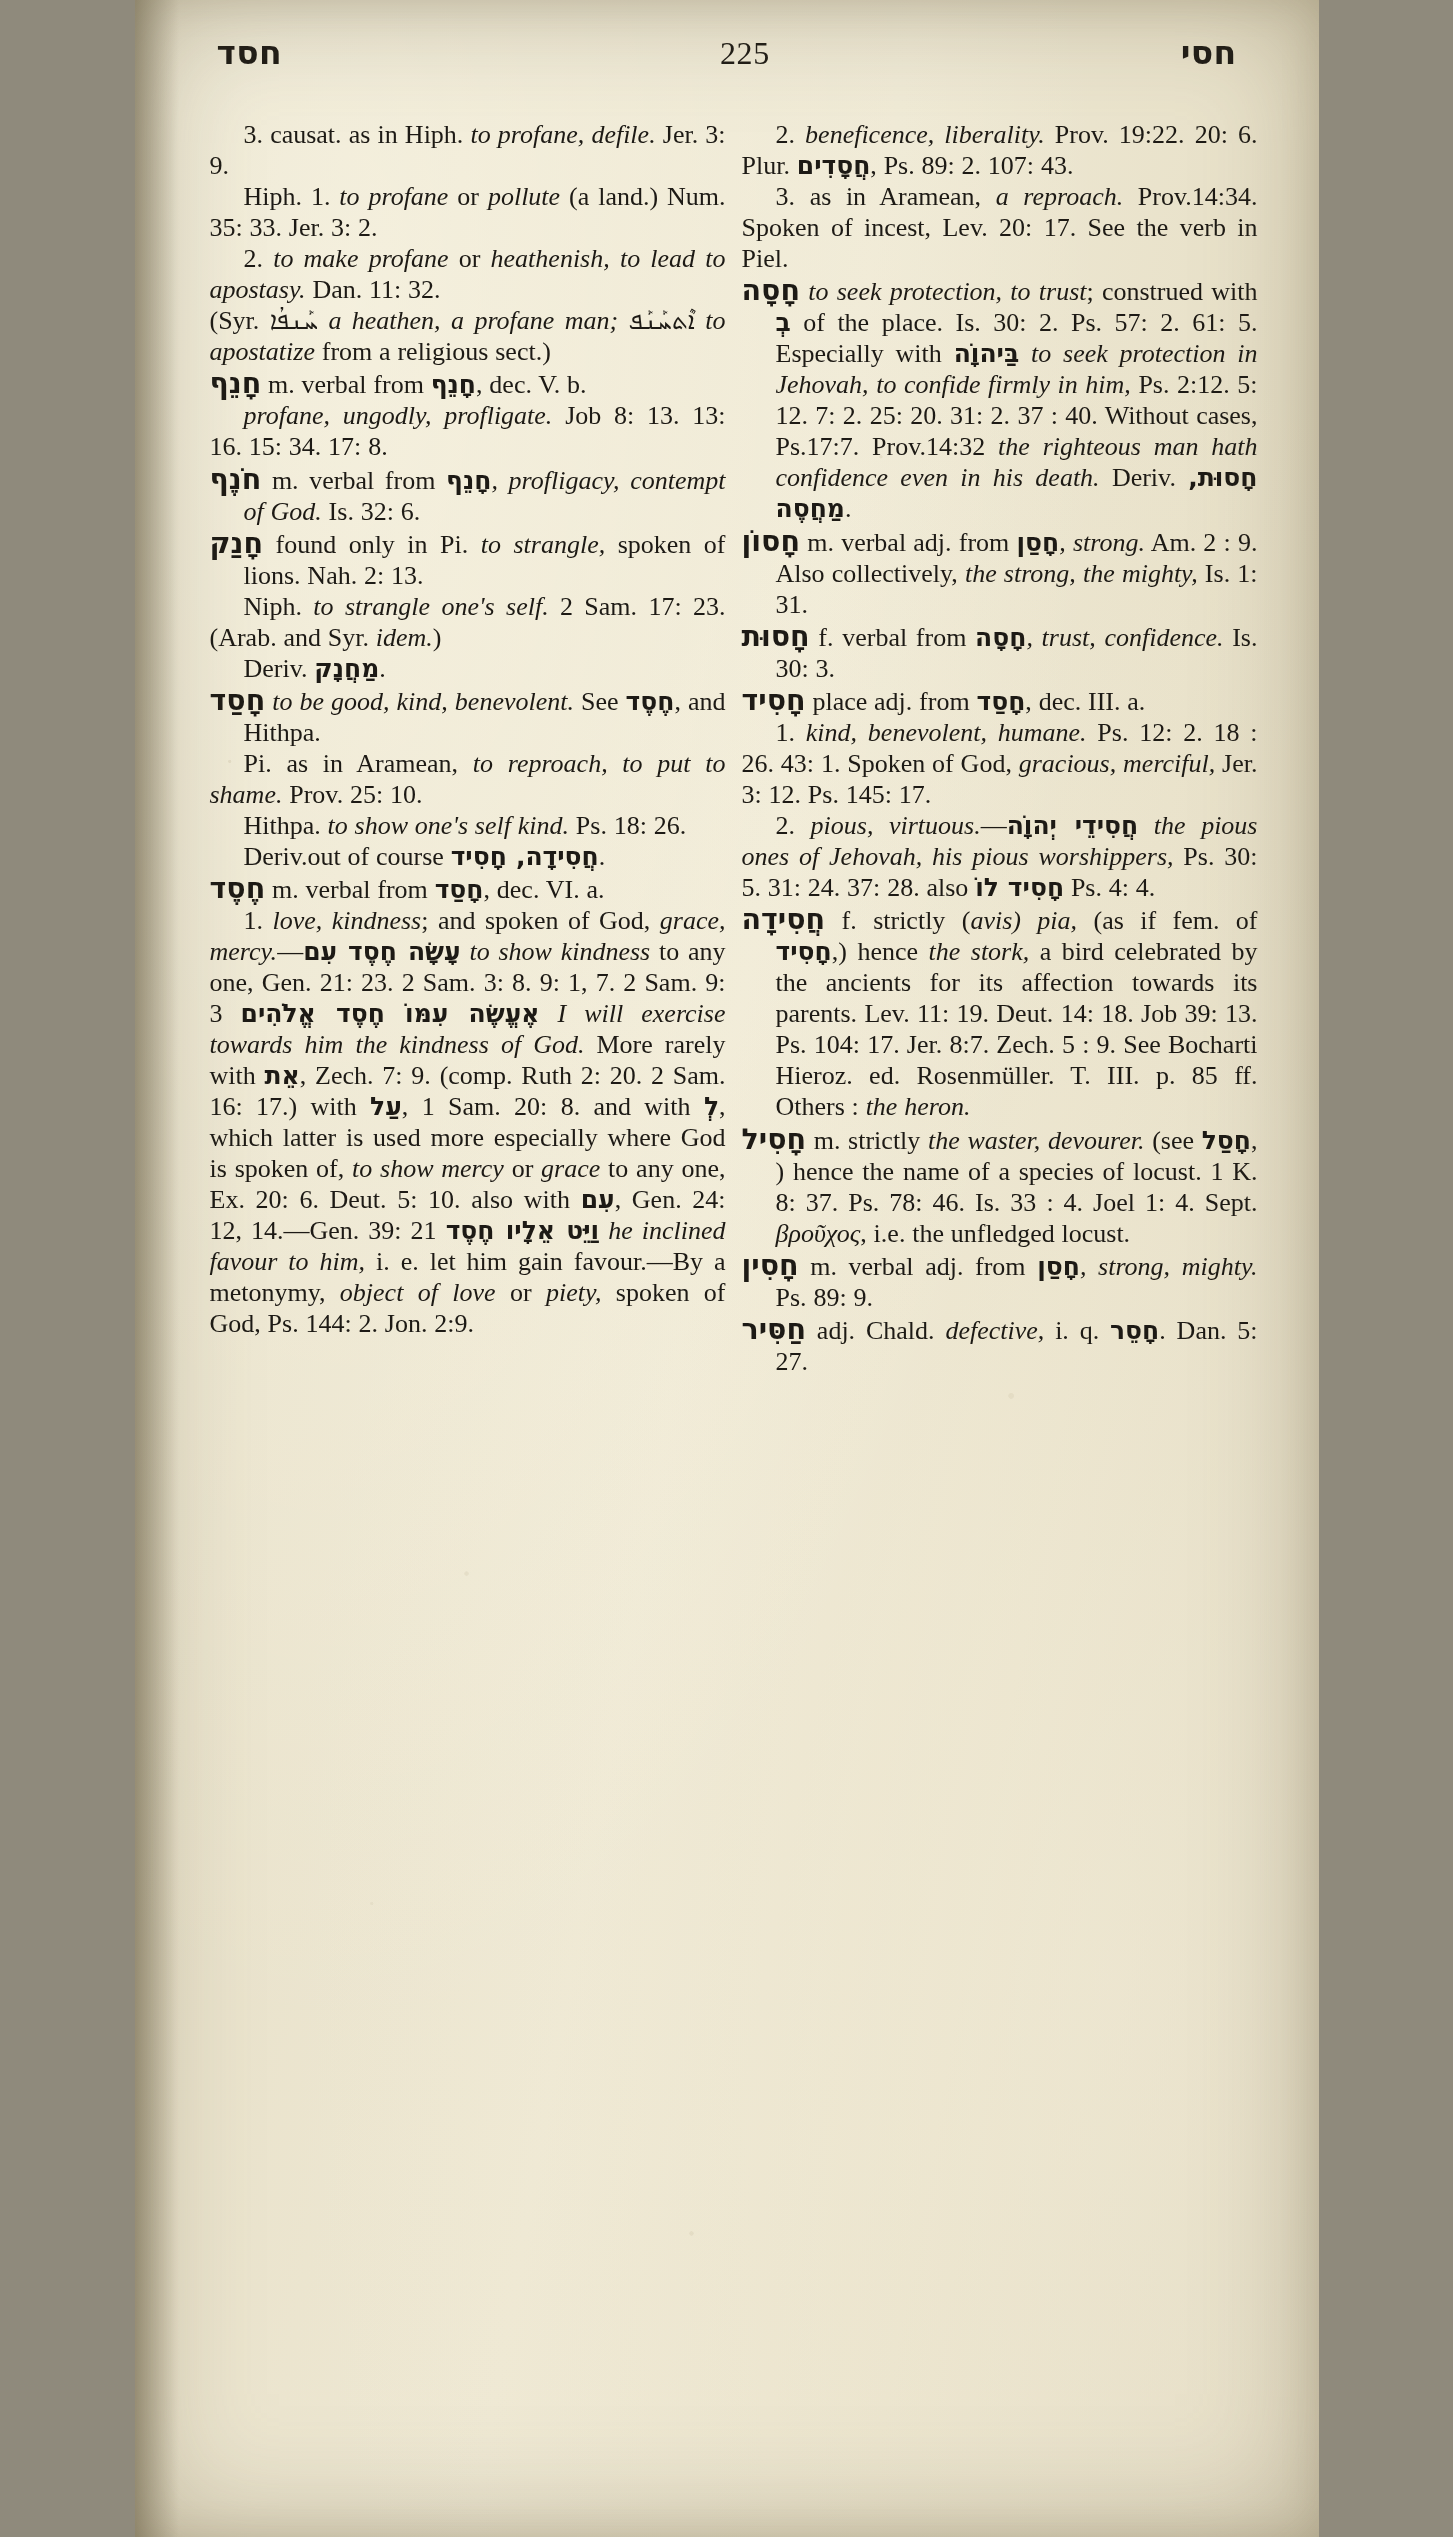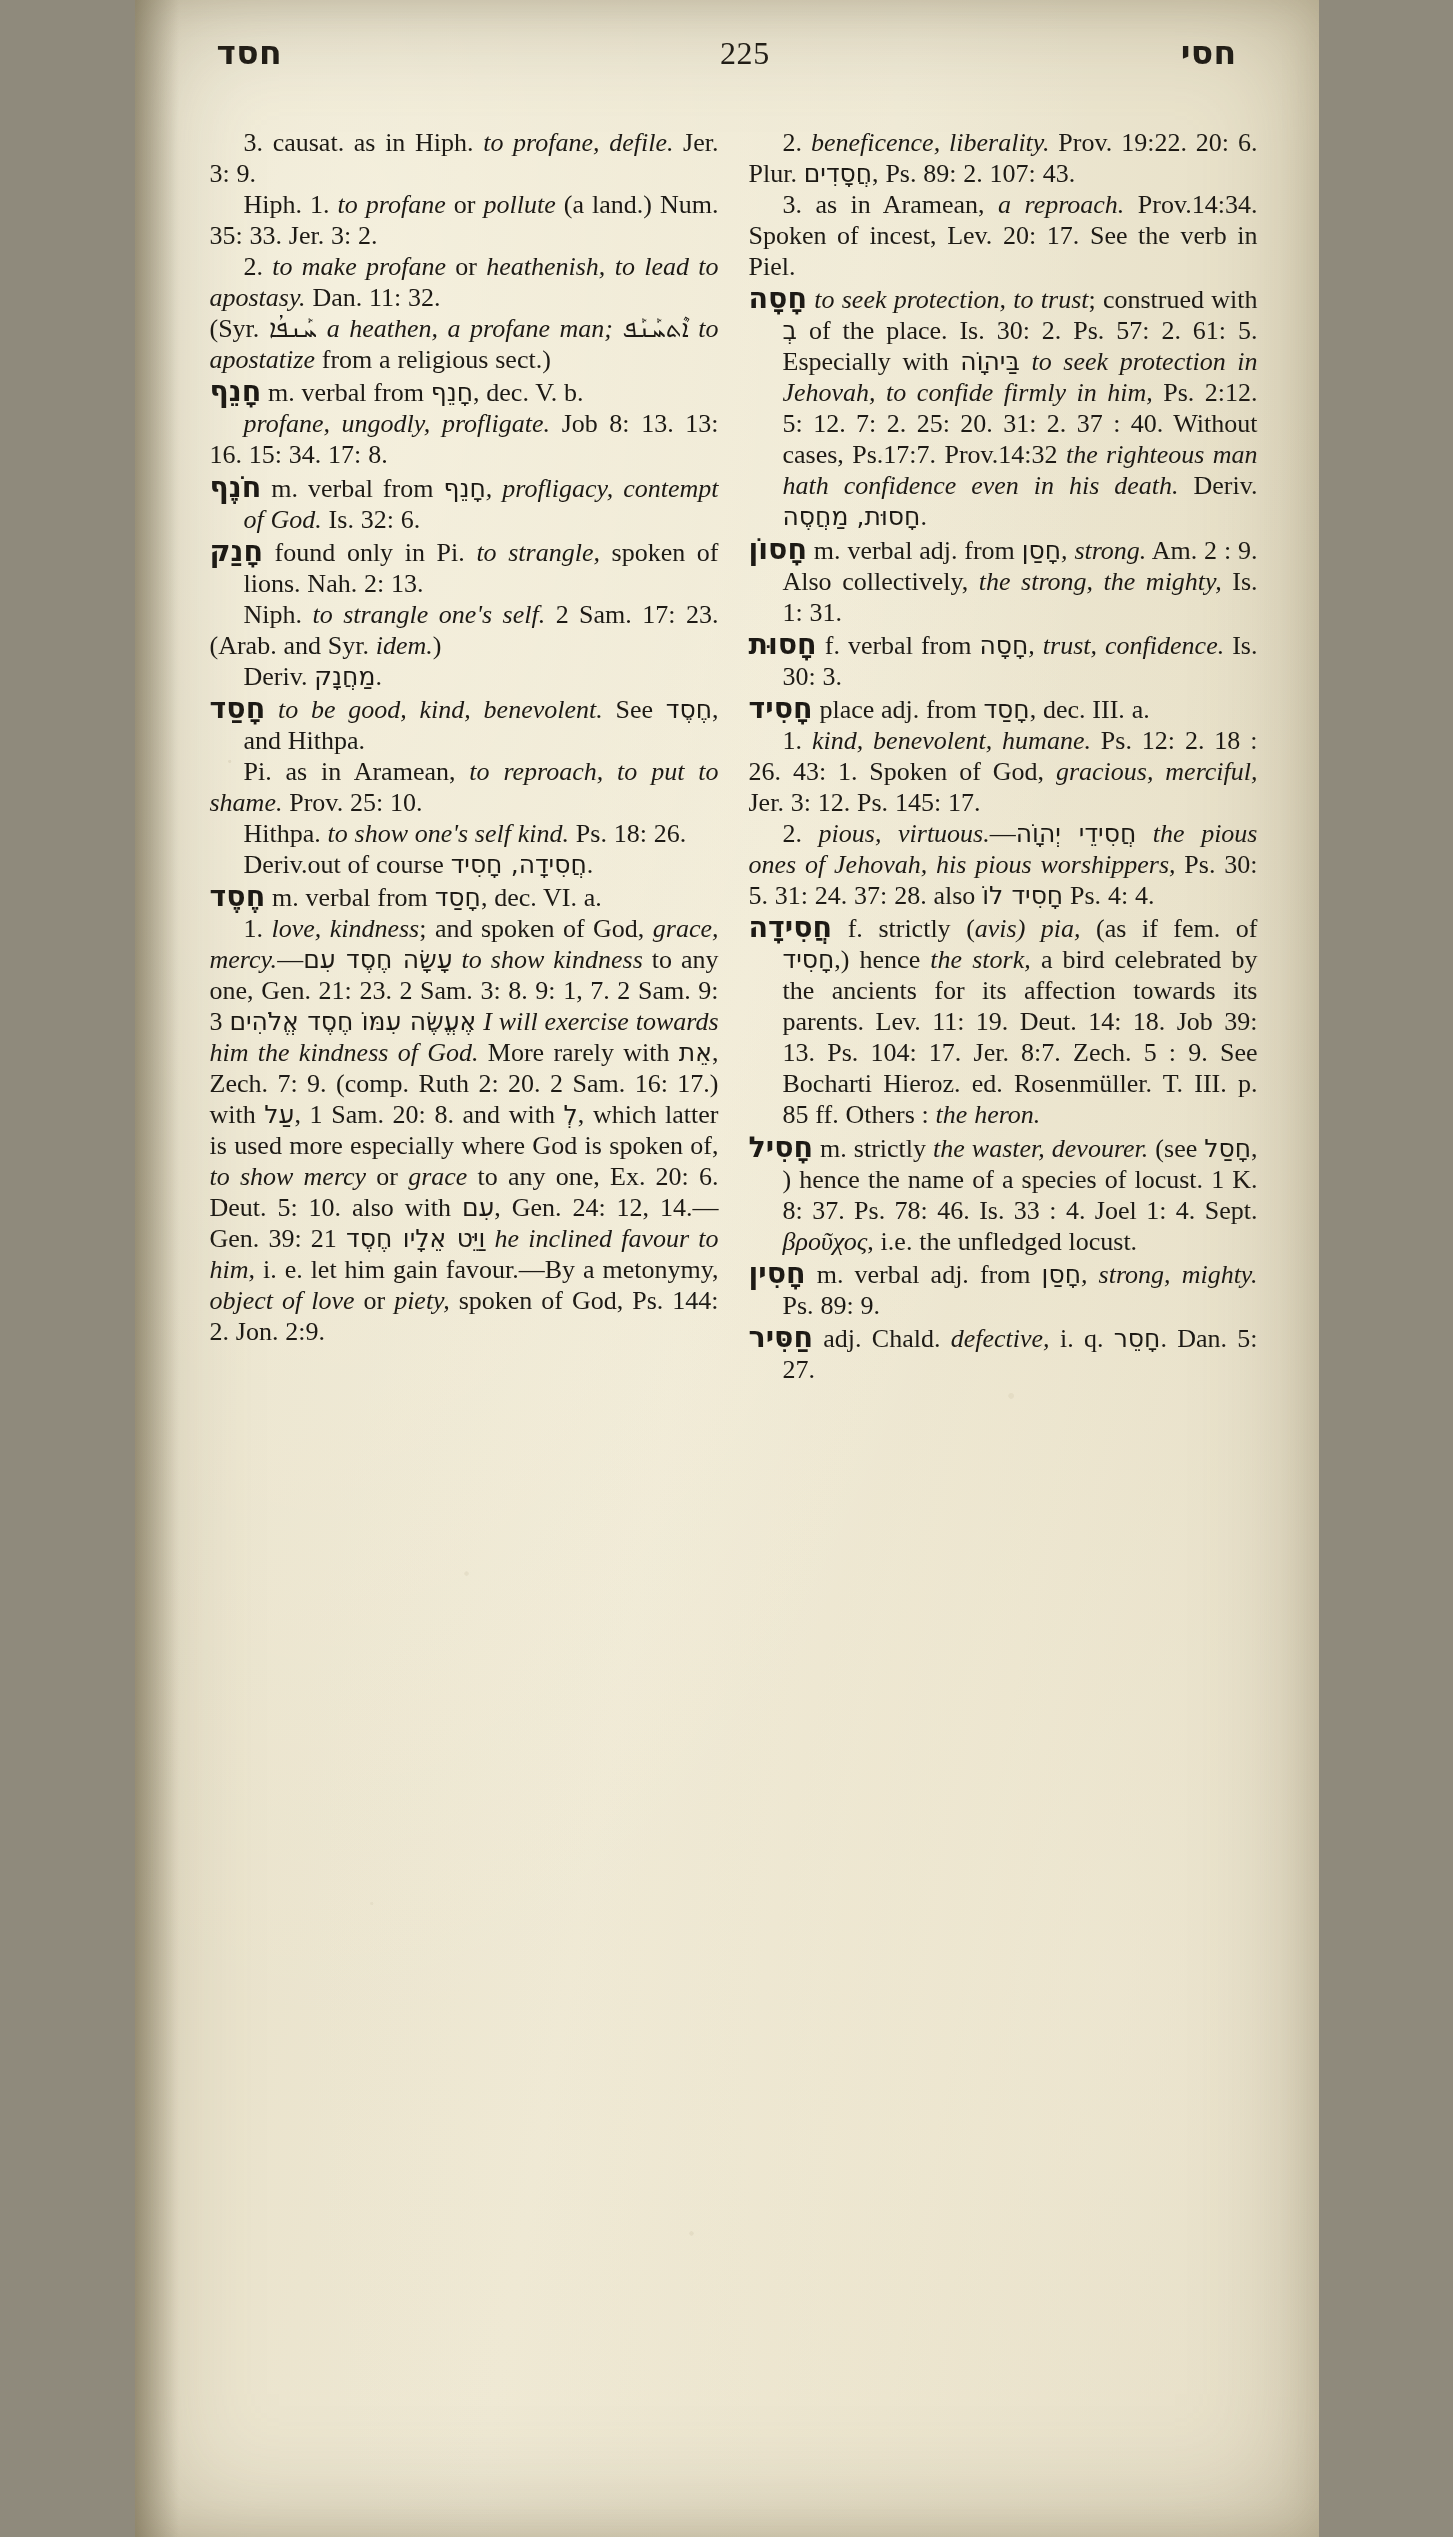--- a/index.html
+++ b/index.html
@@ -59,22 +59,21 @@
   .runhead .heb { font-size: 33px; font-weight: 600; letter-spacing: 0.3px; }
   .runhead .pageno { font-size: 32px; letter-spacing: 0.6px; margin-left: 27px; }
 
   
   .columns {
     position: absolute;
     left: 75px;
     right: 61px;
     top: 119px;
     display: flex;
-    gap: 30px;
-    margin-top: 8px;
+    gap: 16px;
   }
   .col { width: 634px; }
 
   .entry { margin-bottom: 1.3px; }
 
   p {
     margin: 0;
     font-size: 26px;
     line-height: 31px;
     text-align: justify;
@@ -83,21 +82,21 @@
   }
   p.ind { text-indent: 34px; }
   p.hang { padding-left: 34px; text-indent: -34px; }
 
   .it { font-style: italic; }
   .heb {
     font-family: "DejaVu Sans", "Liberation Sans", sans-serif;
     font-size: 25px;
     direction: rtl;
     unicode-bidi: isolate;
-    font-weight: 400;
+    font-weight: 700;
   }
   .hw {
     font-family: "DejaVu Sans", "Liberation Sans", sans-serif;
     font-size: 28.5px;
     direction: rtl;
     unicode-bidi: isolate;
     font-weight: 700;
     letter-spacing: 0px;
   }
   .syr {

